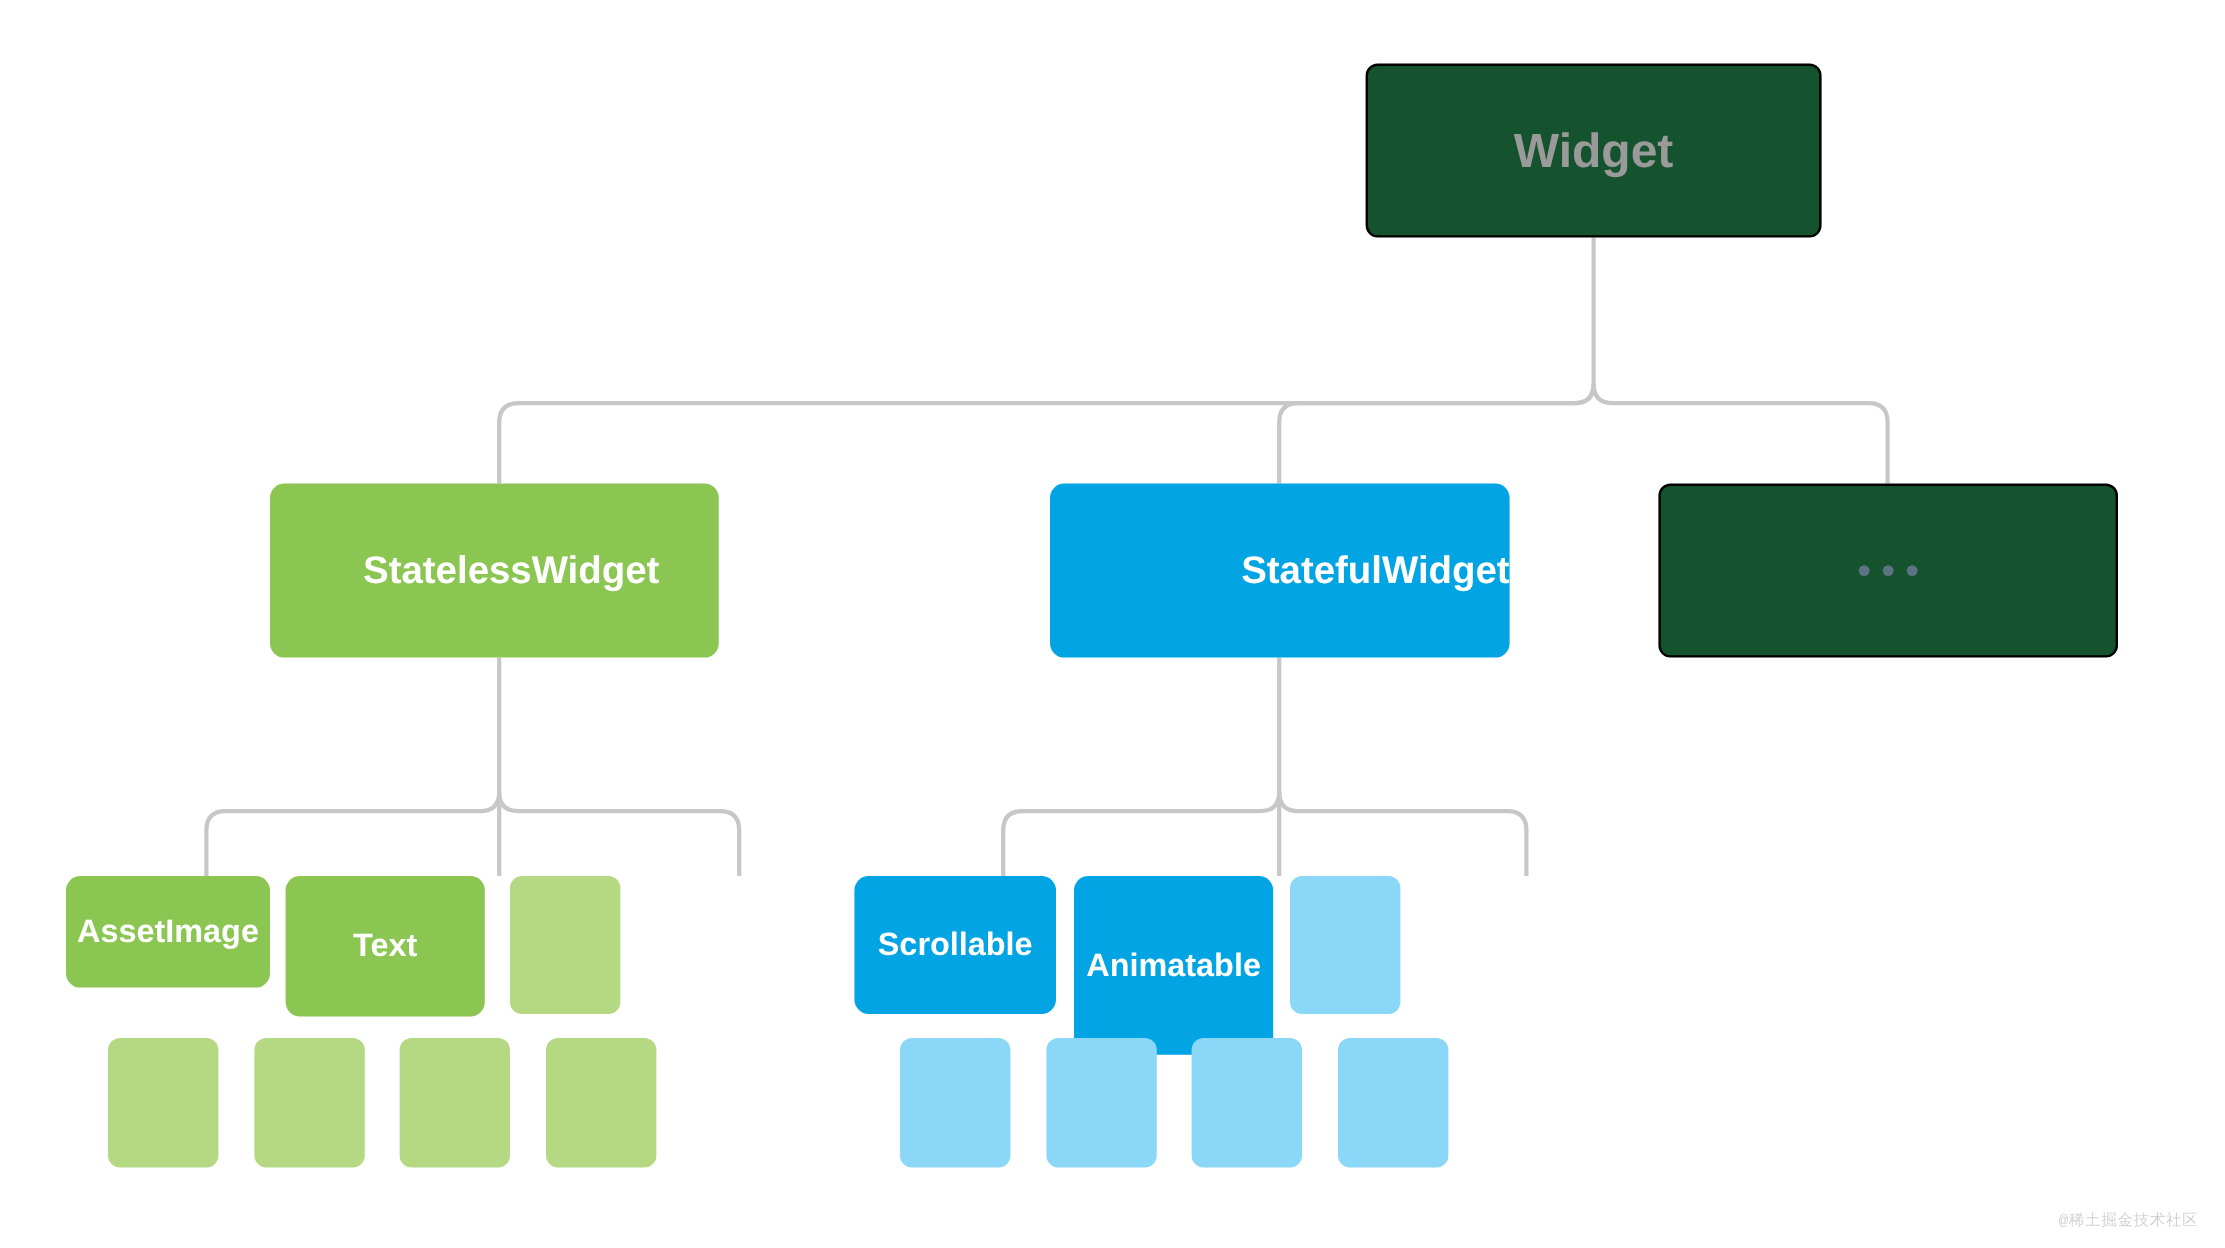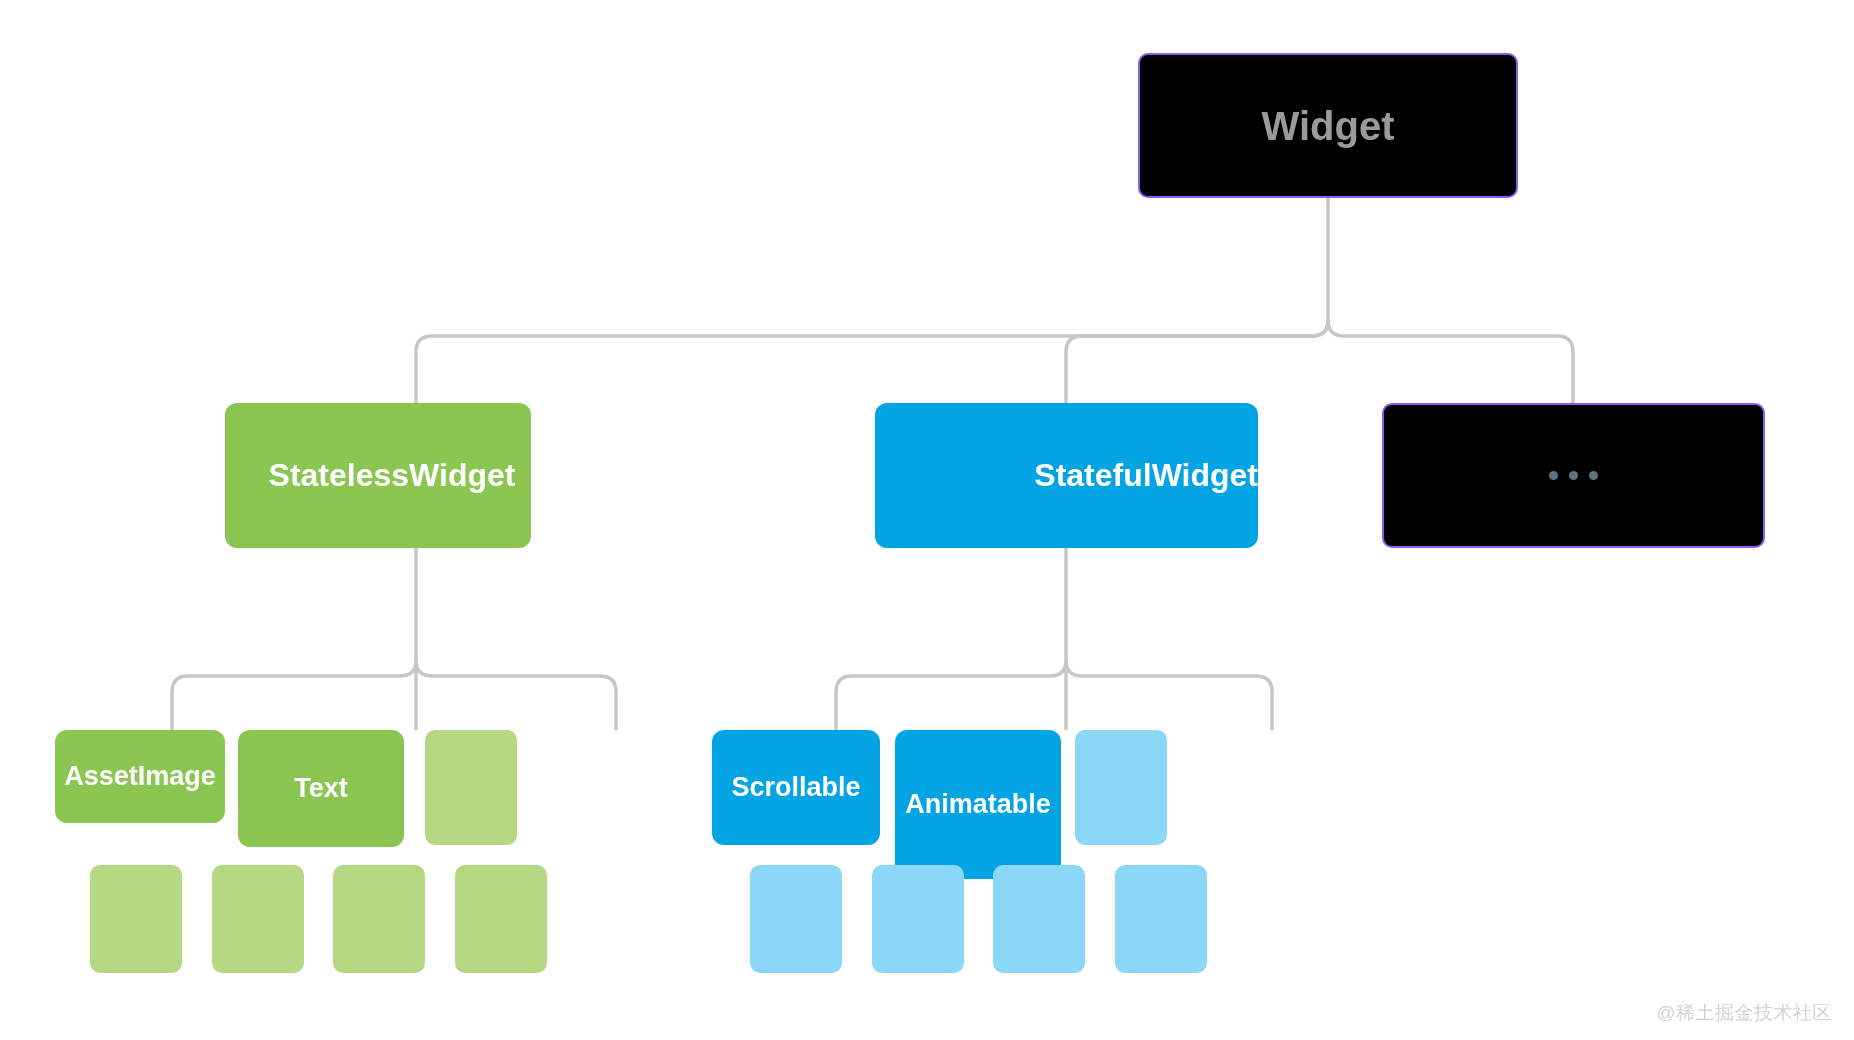--- a/index.html
+++ b/index.html
@@ -35,22 +35,22 @@
     text-align: center;
     line-height: 1.1;
   }
   .node-label {
     display: block;
     white-space: nowrap;
   }
 
   
   .node.neutral {
-    background: #000000;
-    border: 2px solid #8b5cf6;
+    background: #14532d;
+    border: 2px solid #000000;
   }
   .node.neutral .node-label {
     color: #9a9a9a;
     font-weight: bold;
   }
 
   
   .node.green {
     background: #8cc652;
     border-radius: 12px;
@@ -94,25 +94,25 @@
     width: 9px;
     height: 9px;
     border-radius: 50%;
     background: #5e7382;
   }
 
   #watermark {
     position: absolute;
     right: 22px;
     bottom: 14px;
-    font-size: 19px;
+    font-size: 13px;
     color: #d2d2d2;
     letter-spacing: 0.5px;
     white-space: nowrap;
-    font-family: Liberation Sans, sans-serif;
+    font-family: Liberation Mono, monospace;
   }
 </style>
 </head>
 <body>
 
 <div id="canvas">
 
   <svg id="connectors" viewBox="0 0 1854 1040" width="1854" height="1040" fill="none" stroke="#c7c7c7" stroke-width="3.5" stroke-linecap="butt">
 
     <path d="M1328,198 L1328,320"></path>
@@ -131,21 +131,21 @@
     <path d="M1066,548 L1066,660"></path>
     <path d="M1066,660 Q1066,676 1050,676 L852,676 Q836,676 836,692 L836,730"></path>
     <path d="M1066,660 L1066,730"></path>
     <path d="M1066,660 Q1066,676 1082,676 L1256,676 Q1272,676 1272,692 L1272,730"></path>
   </svg>
 
   <div class="node neutral root-node" style="left:1138px; top:53px; width:380px; height:145px;">
     <span class="node-label">Widget</span>
   </div>
 
-  <div class="node green l2-node" style="left:225px; top:403px; width:306px; height:145px;padding-left:28px;">
+  <div class="node green l2-node" style="left:225px; top:403px; width:374px; height:145px;padding-left:28px;">
     <span class="node-label">StatelessWidget</span>
   </div>
 
   <div class="node blue l2-node" style="left:875px; top:403px; width:383px; height:145px;justify-content:flex-end;">
     <span class="node-label">StatefulWidget</span>
   </div>
 
   <div class="node neutral l2-node" style="left:1382px; top:403px; width:383px; height:145px;">
     <span class="ellipsis-dots">
       <i></i>

